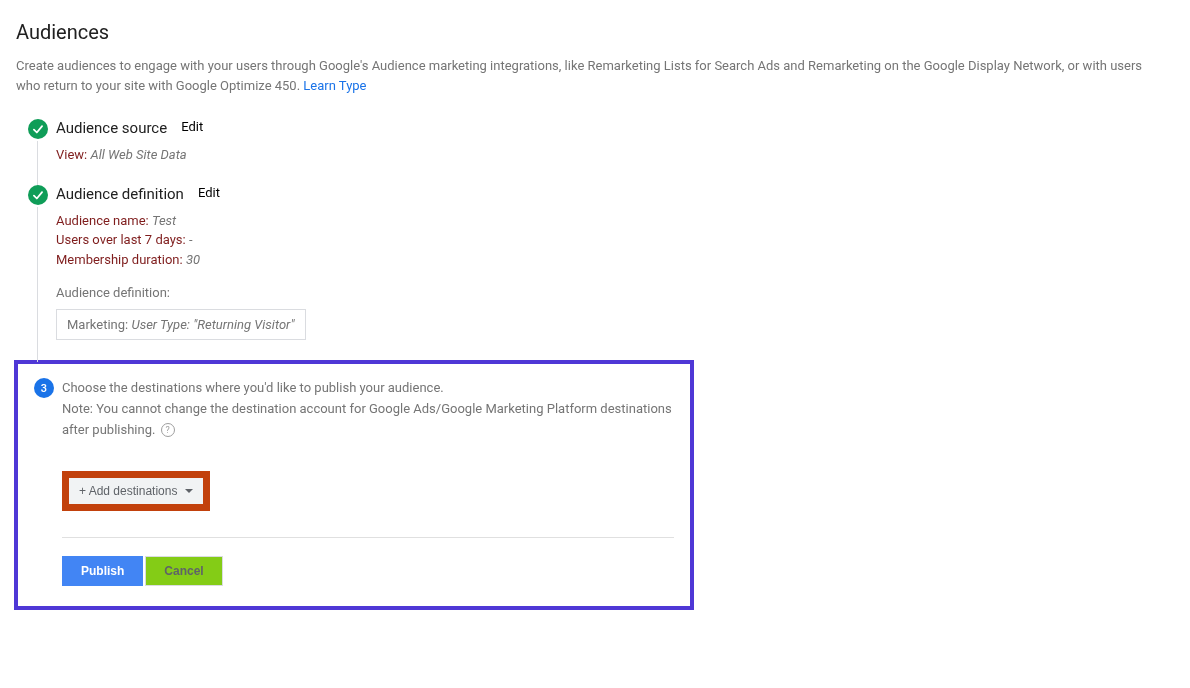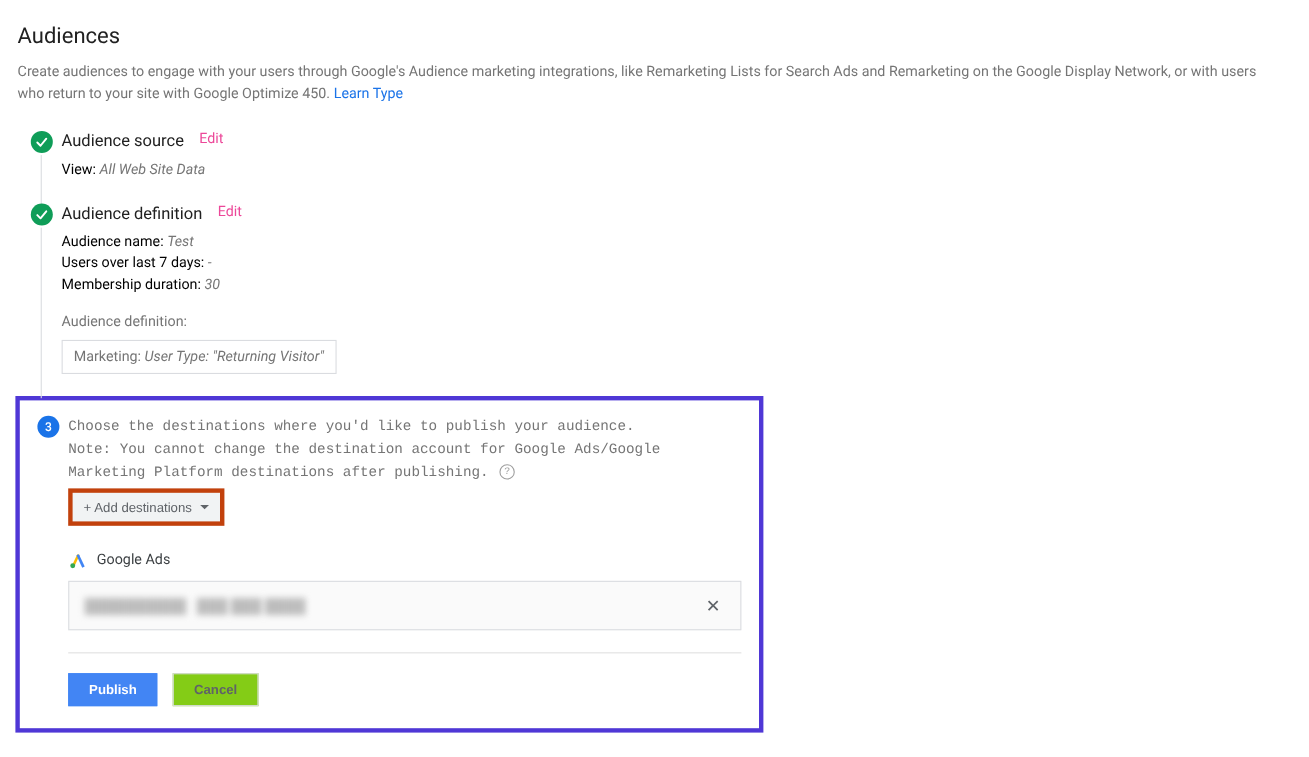--- a/index.html
+++ b/index.html
@@ -71,29 +71,29 @@
     gap: 14px;
     margin-bottom: 8px;
   }
   .step-title {
     font-size: 15px;
     font-weight: 400;
     color: #212121;
   }
   .edit-link {
     font-size: 13px;
-    color: #ec4899;
+    color: #000000;
     cursor: pointer;
   }
   .step-body {
     font-size: 13px;
     color: #757575;
     line-height: 1.5;
   }
-  .step-body .label { color: #000000; }
+  .step-body .label { color: #7f1d1d; }
   .step-body .value { font-style: italic; color: #757575; }
   .def-box {
     display: inline-block;
     border: 1px solid #dadce0;
     padding: 5px 10px;
     margin-top: 4px;
     font-size: 13px;
     color: #757575;
   }
   .def-box .value { font-style: italic; }
@@ -101,43 +101,42 @@
     border: 4px solid #4f37d6;
     padding: 14px 16px 20px 16px;
     margin-left: -14px;
     margin-top: 10px;
     width: 680px;
   }
   .step-desc {
     font-size: 13px;
     color: #757575;
     line-height: 1.6;
-    margin-bottom: 4px;
+    margin-bottom: 31px;
     max-width: 610px;
-    font-family: Liberation Mono, monospace;
   }
   .help-icon {
     display: inline-flex;
     width: 14px;
     height: 14px;
     border-radius: 50%;
     border: 1px solid #9e9e9e;
     color: #9e9e9e;
     font-size: 9px;
     align-items: center;
     justify-content: center;
     vertical-align: middle;
     margin-left: 2px;
   }
   .add-dest-btn {
     display: inline-flex;
     align-items: center;
     gap: 8px;
     background: #f1f3f4;
-    border: 4px solid #c2410c;
+    border: 7px solid #c2410c;
     padding: 6px 10px;
     font-size: 12px;
     font-weight: 500;
     color: #5f6368;
     cursor: pointer;
     margin-bottom: 22px;
   }
   .add-dest-btn .caret {
     width: 0; height: 0;
     border-left: 4px solid transparent;
@@ -173,21 +172,21 @@
   }
   .dest-item-text b { font-weight:700; margin-right:10px; }
   .dest-remove {
     font-size: 16px;
     color: #5f6368;
     cursor: pointer;
     padding: 2px 4px;
   }
   .button-row {
     display: flex;
-    gap: 14px;
+    gap: 2px;
     border-top: 1px solid #e0e0e0;
     padding-top: 18px;
     margin-top: 4px;
   }
   .btn {
     padding: 7px 18px;
     font-size: 12px;
     font-weight: 700;
     border: 1px solid #dadce0;
     cursor: pointer;
@@ -260,36 +259,20 @@
         <span>Choose the destinations where you'd like to publish your audience.</span><br>
         <span>Note: You cannot change the destination account for Google Ads/Google Marketing Platform destinations after publishing.</span>
         <span class="help-icon">?</span>
       </div>
 
       <button class="add-dest-btn">
         <span>+ Add destinations</span>
         <span class="caret"></span>
       </button>
 
-      <div class="dest-section">
-        <div class="dest-heading">
-          <span class="dest-icon">
-            <svg viewBox="0 0 24 24">
-                <path d="M4 20 L11 5 L14 6 L7 21 Z" fill="#fbbc04"></path>
-                <path d="M13 5 L20 20 L17 21.5 L10 6.5 Z" fill="#4285f4"></path>
-                <circle cx="5.5" cy="19" r="3" fill="#34a853"></circle>
-              </svg>
-          </span>
-          <span>Google Ads</span>
-        </div>
-        <div class="dest-item">
-          <span class="dest-item-text"><b>██████████</b><span>███ ███ ████</span></span>
-          <span class="dest-remove">✕</span>
-        </div>
-      </div>
 
       <div class="button-row">
         <button class="btn btn-primary">Publish</button>
         <button class="btn btn-secondary">Cancel</button>
       </div>
     </div>
   </div>
 
 </div>
 

